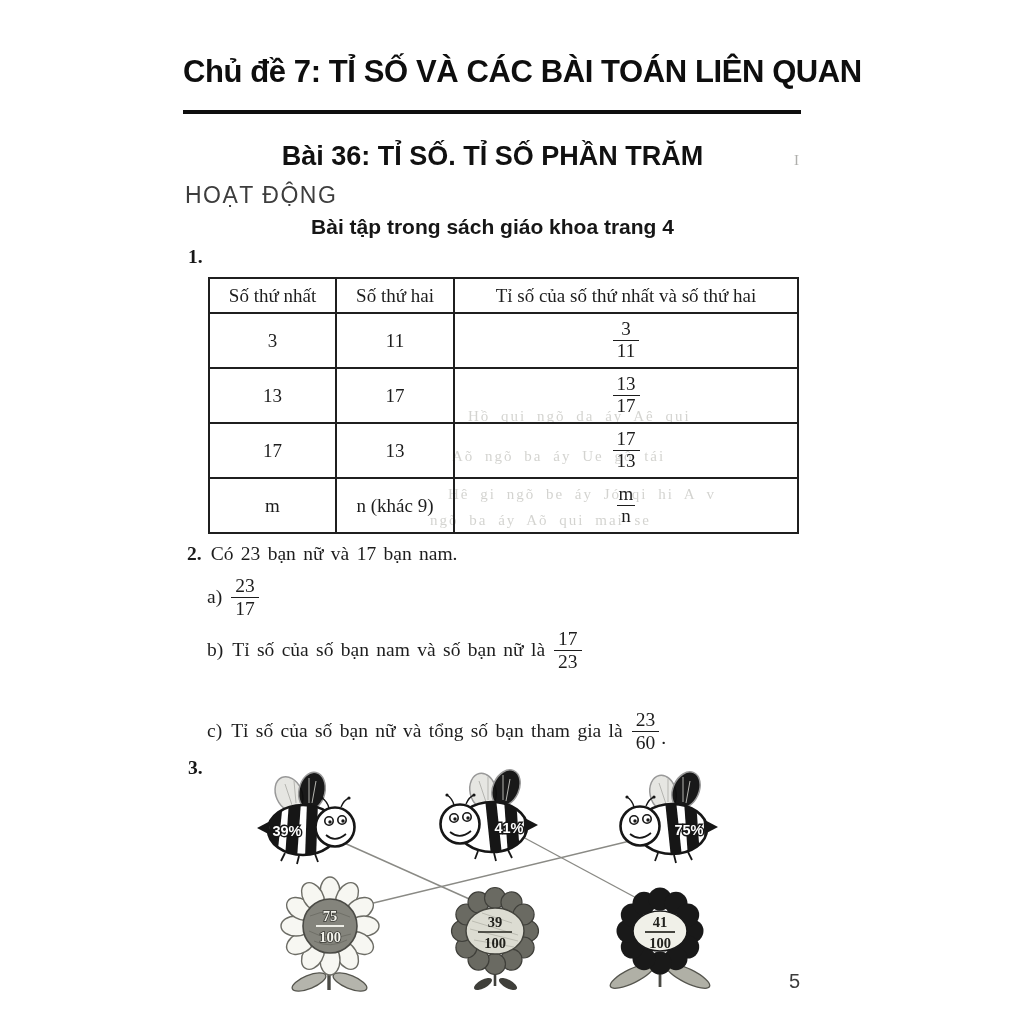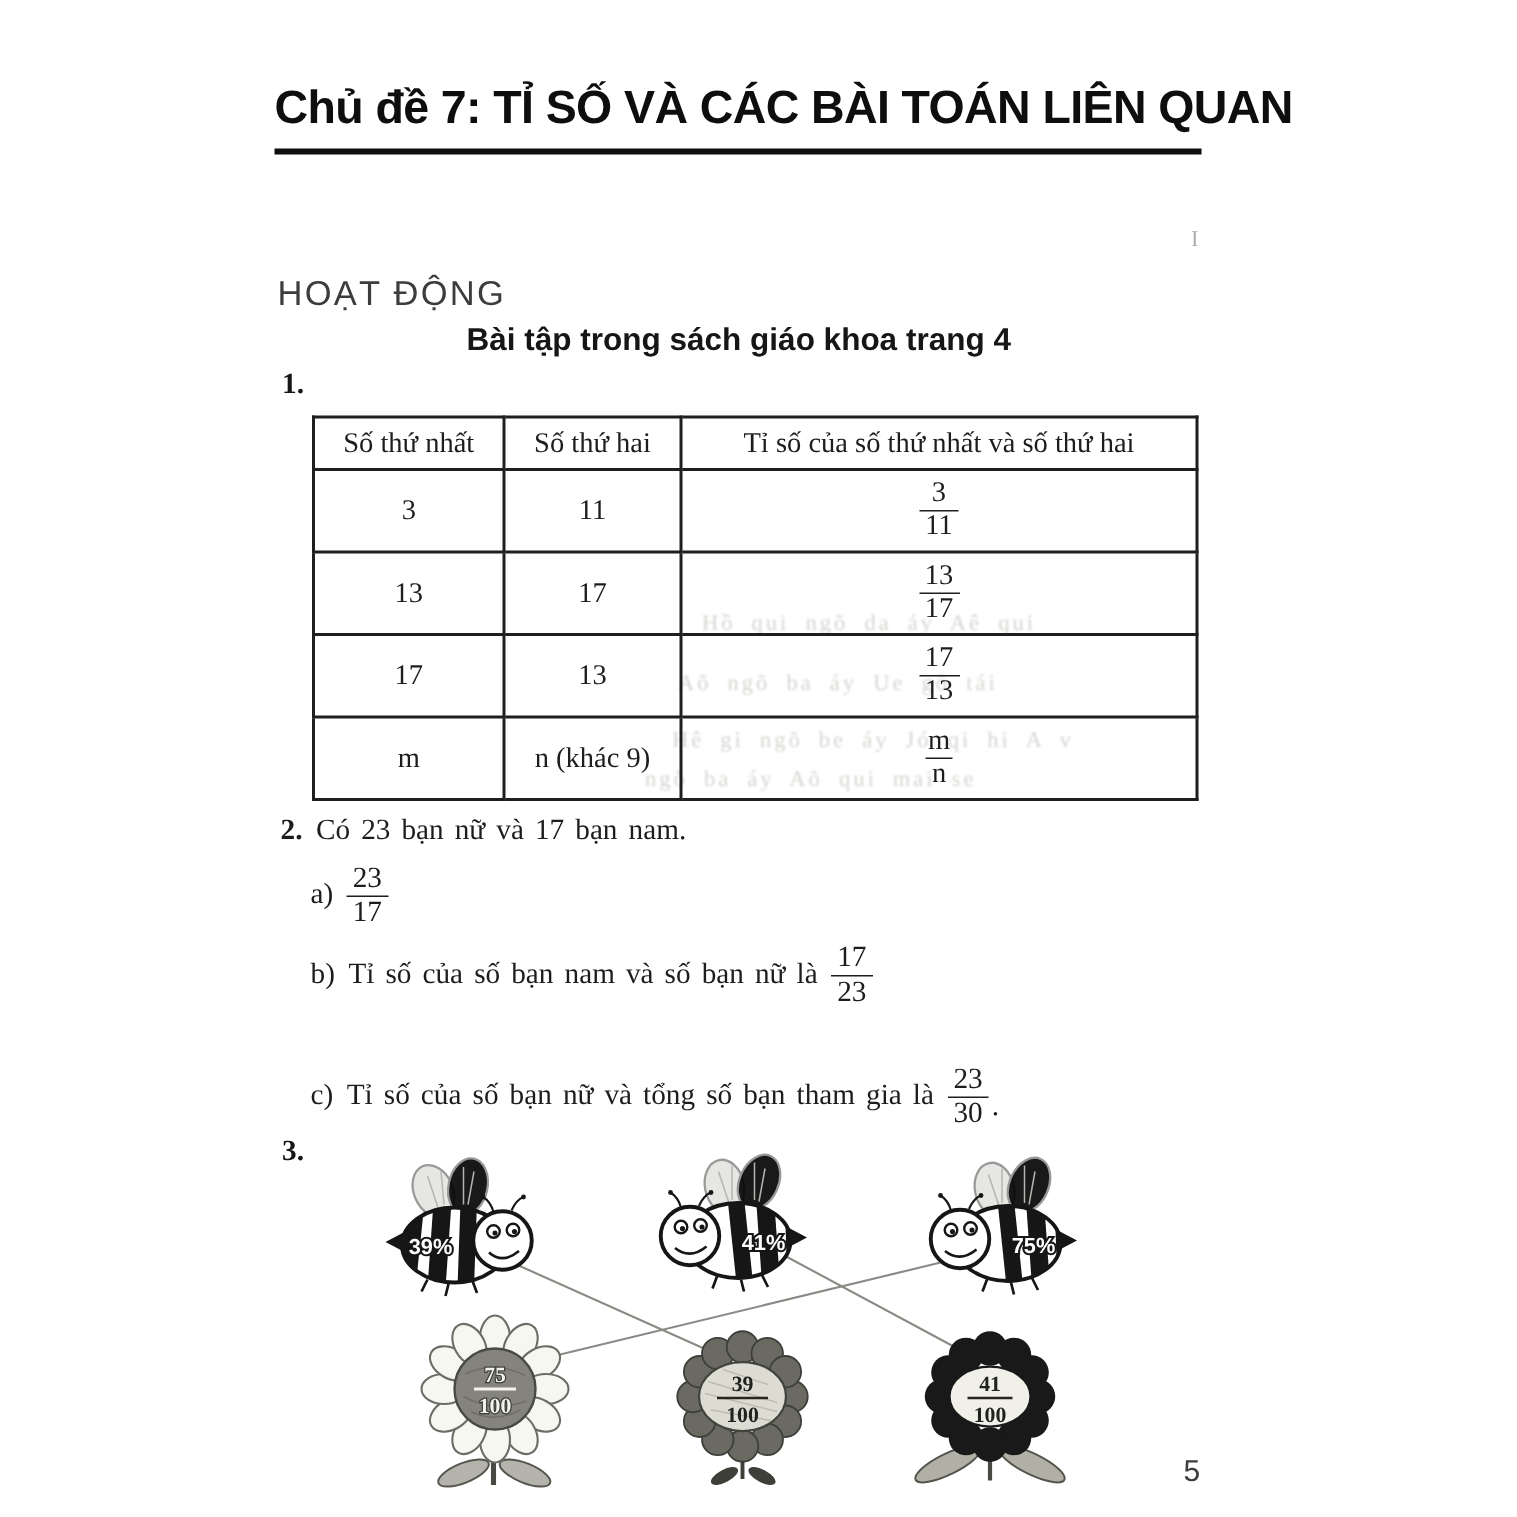--- a/index.html
+++ b/index.html
@@ -4,21 +4,21 @@
 <style>
   html,body{margin:0;padding:0;background:#ffffff;}
   .page{
     position:relative;width:1011px;height:1011px;background:#ffffff;
     font-family:"Liberation Serif","DejaVu Serif",serif;color:#1d1d1d;
     overflow:hidden;
   }
   
   .chapter{
     position:absolute;left:183px;top:54px;width:618px;
-    border-bottom:4px solid #0e0e0e;padding-bottom:8px;text-align:center;
+    border-bottom:4px solid #0e0e0e;padding-bottom:19px;text-align:center;
   }
   .chapter h1{
     margin:0;font-family:"Liberation Sans","DejaVu Sans",sans-serif;
     font-weight:900;font-size:31px;line-height:1.18;letter-spacing:-0.4px;
     color:#0e0e0e;white-space:nowrap;font-stretch:condensed;
   }
   .lesson{
     position:absolute;left:185px;top:141px;width:615px;text-align:center;
     font-family:"Liberation Sans","DejaVu Sans",sans-serif;
     font-weight:bold;font-size:27px;color:#111;margin:0;
@@ -88,20 +88,21 @@
   <div class="ghost" style="left:468px;top:408px;text-align:center;">Hồ qui ngõ da áy Aê qui</div>
   <div class="ghost" style="left:452px;top:448px;">Aõ ngõ ba áy Ue gô tái</div>
   <div class="ghost" style="left:448px;top:486px;">Hê gi ngõ be áy Jó qi hi A v</div>
   <div class="ghost" style="left:430px;top:512px;">ngõ ba áy Aõ qui mai se</div>
   <div class="margin-mark">I</div>
 
   <header class="chapter">
     <h1>Chủ đề 7: TỈ SỐ VÀ CÁC BÀI TOÁN LIÊN QUAN</h1>
   </header>
 
+  <h2 class="lesson">Bài 36: TỈ SỐ. TỈ SỐ PHẦN TRĂM</h2>
   <div class="activity">HOẠT ĐỘNG</div>
   <div class="subsection">Bài tập trong sách giáo khoa trang 4</div>
 
   <div class="ex-num" style="left:188px;top:246px;">1.</div>
 
   <table class="ratio-table">
     <colgroup>
         <col class="c1">
         <col class="c2">
         <col class="c3">
@@ -170,21 +171,21 @@
         <span class="den">23</span>
       </span>
   </div>
 
 
   <div class="line" style="left:207px;top:706px;height:50px;">
     <span class="gap">c)</span>
     <span class="gap">Tỉ số của số bạn nữ và tổng số bạn tham gia là</span>
     <span class="frac">
         <span class="num">23</span>
-        <span class="den">30</span>
+        <span class="den">60</span>
       </span>
     <span class="suffix-dot">.</span>
   </div>
 
   <div class="ex-num" style="left:188px;top:757px;">3.</div>
 
   <div class="illustration">
 
     <svg class="match-lines" width="630" height="225" viewBox="0 0 630 225">
       <line x1="157" y1="66" x2="291" y2="126" stroke="#8a8a85" stroke-width="1.4"></line>

